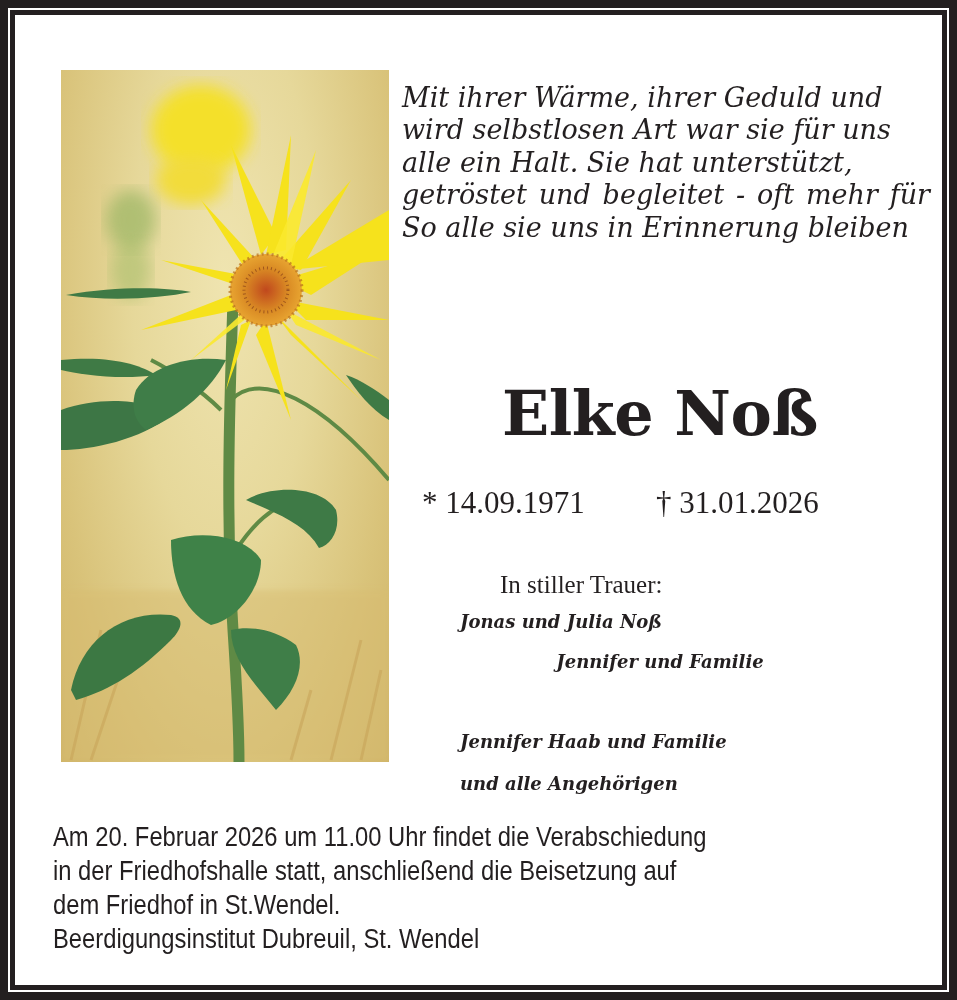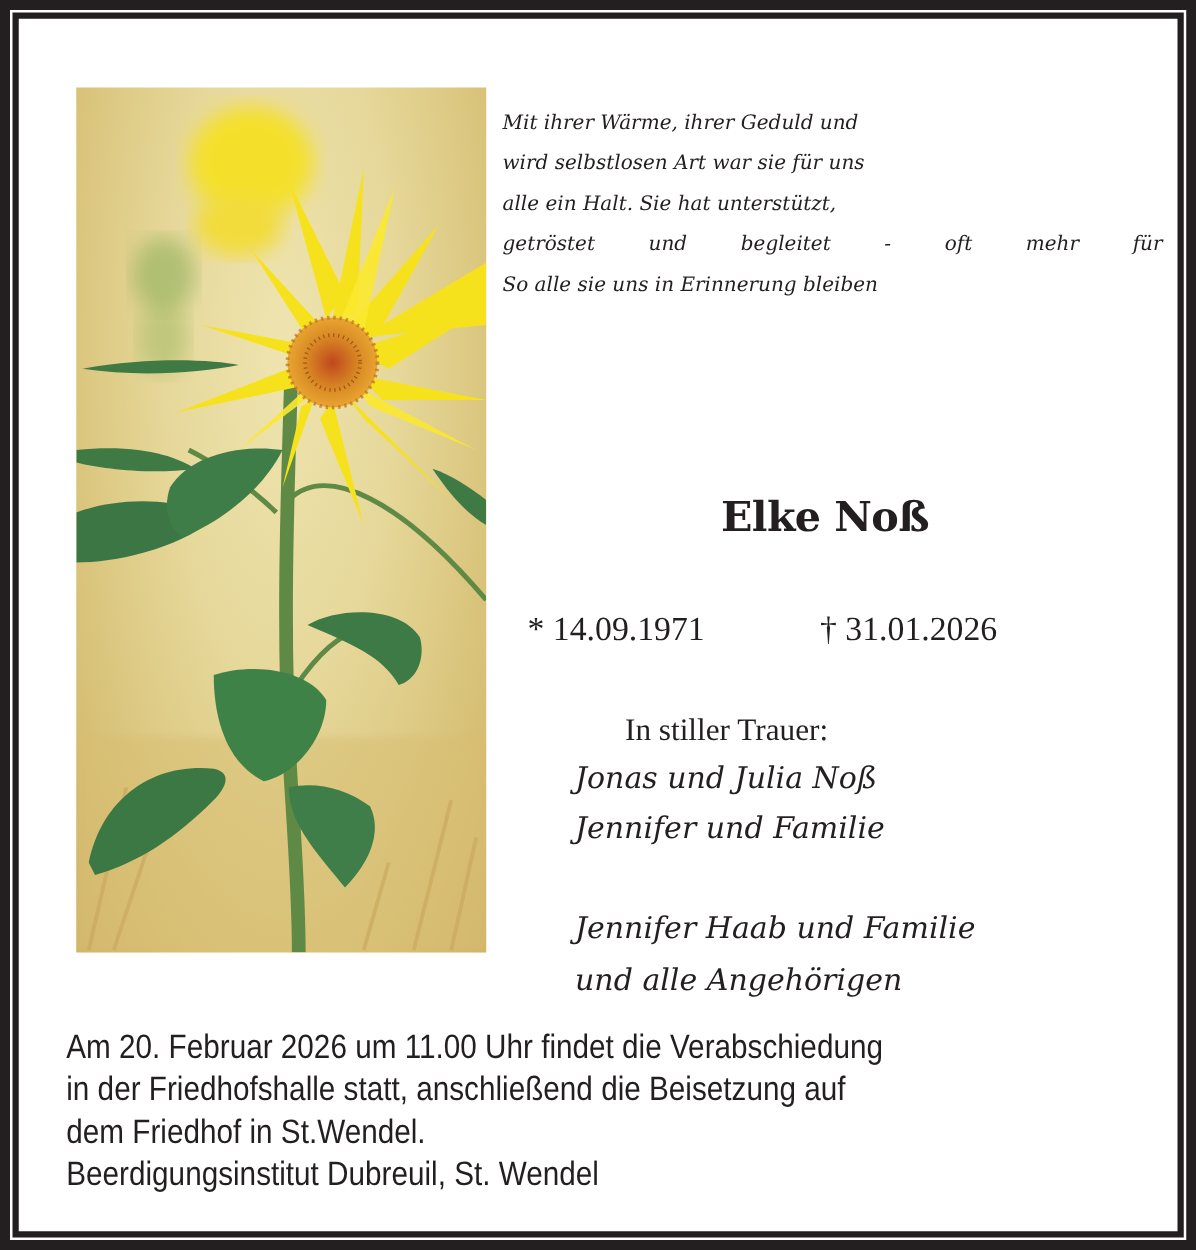--- a/index.html
+++ b/index.html
@@ -7,34 +7,34 @@
   .outer { position: absolute; left: 0; top: 0; width: 957px; height: 1000px; background: #231f20; box-sizing: border-box; }
   .gap { position: absolute; left: 8px; top: 8px; right: 8px; bottom: 8px; background: #ffffff; }
   .inner { position: absolute; left: 10px; top: 10px; right: 10px; bottom: 10px; background: #231f20; }
   .paper { position: absolute; left: 15px; top: 15px; right: 15px; bottom: 15px; background: #ffffff; }
 
   .photo { position: absolute; left: 61px; top: 70px; width: 328px; height: 692px; overflow: hidden;
     background: radial-gradient(ellipse at 50% 30%, #efe4b0 0%, #e6d89a 40%, #d9c37a 75%, #cfb468 100%); }
   .photo svg { display: block; }
 
   .quote { position: absolute; left: 402px; top: 82px; width: 528px;
-    font-family: "DejaVu Serif", serif; font-style: italic; font-size: 16px; line-height: 32.4px; color: #231f20; }
+    font-family: "DejaVu Serif", serif; font-style: italic; font-size: 27px; line-height: 32.4px; color: #231f20; }
   .quote .line { display: block; white-space: nowrap; }
   .quote .justify { text-align: justify; text-align-last: justify; white-space: normal; }
 
   .name { position: absolute; left: 400px; top: 384px; width: 520px; text-align: center;
-    font-family: "DejaVu Serif", serif; font-weight: bold; font-size: 33px; line-height: 60px; color: #231f20; letter-spacing: -0.5px; }
+    font-family: "DejaVu Serif", serif; font-weight: bold; font-size: 62px; line-height: 60px; color: #231f20; letter-spacing: -0.5px; }
 
-  .dates { position: absolute; top: 488px; font-family: "Liberation Serif", serif; font-size: 27px; color: #231f20; line-height: 30px; }
+  .dates { position: absolute; top: 488px; font-family: "Liberation Serif", serif; font-size: 31px; color: #231f20; line-height: 30px; }
   .born { left: 422px; }
   .died { left: 656px; }
 
   .mourners { position: absolute; left: 460px; top: 570px; width: 400px; font-family: "Liberation Serif", serif; color: #231f20; }
   .mourners .heading { font-size: 25px; line-height: 30px; display: block; margin-left: 40px; }
-  .mourners .person { font-family: "DejaVu Serif", serif; font-style: italic; font-size: 24px; display: block; white-space: nowrap; }
+  .mourners .person { font-family: "DejaVu Serif", serif; font-style: italic; font-size: 18px; display: block; white-space: nowrap; font-weight: bold; }
 
   .footer { position: absolute; left: 53px; top: 820px; width: 880px; font-family: "Liberation Sans", sans-serif; font-size: 27px; line-height: 34px; color: #231f20;
     transform: scaleX(0.88); transform-origin: left top; }
   .footer .line { display: block; white-space: nowrap; }
 </style>
 </head>
 <body>
 
 <div class="outer">
   <div class="gap">
@@ -117,21 +117,21 @@
 </div>
 
 <div class="name">Elke Noß</div>
 
 <div class="dates born">* 14.09.1971</div>
 <div class="dates died">† 31.01.2026</div>
 
 <div class="mourners">
   <span class="heading" style="margin-bottom:6px;">In stiller Trauer:</span>
   <span class="person" style="line-height:32px;margin-bottom:8px;">Jonas und Julia Noß</span>
-  <span class="person" style="line-height:32px;">Jennifer und Familie</span>
+  <span class="person" style="line-height:32px;text-align:center;">Jennifer und Familie</span>
   <span class="person" style="line-height:32px;margin-bottom:10px;margin-top:48px;">Jennifer Haab und Familie</span>
   <span class="person" style="line-height:32px;">und alle Angehörigen</span>
 </div>
 
 <div class="footer">
   <span class="line">Am 20. Februar 2026 um 11.00 Uhr findet die Verabschiedung</span>
   <span class="line">in der Friedhofshalle statt, anschließend die Beisetzung auf</span>
   <span class="line">dem Friedhof in St.Wendel.</span>
   <span class="line">Beerdigungsinstitut Dubreuil, St. Wendel</span>
 </div>

